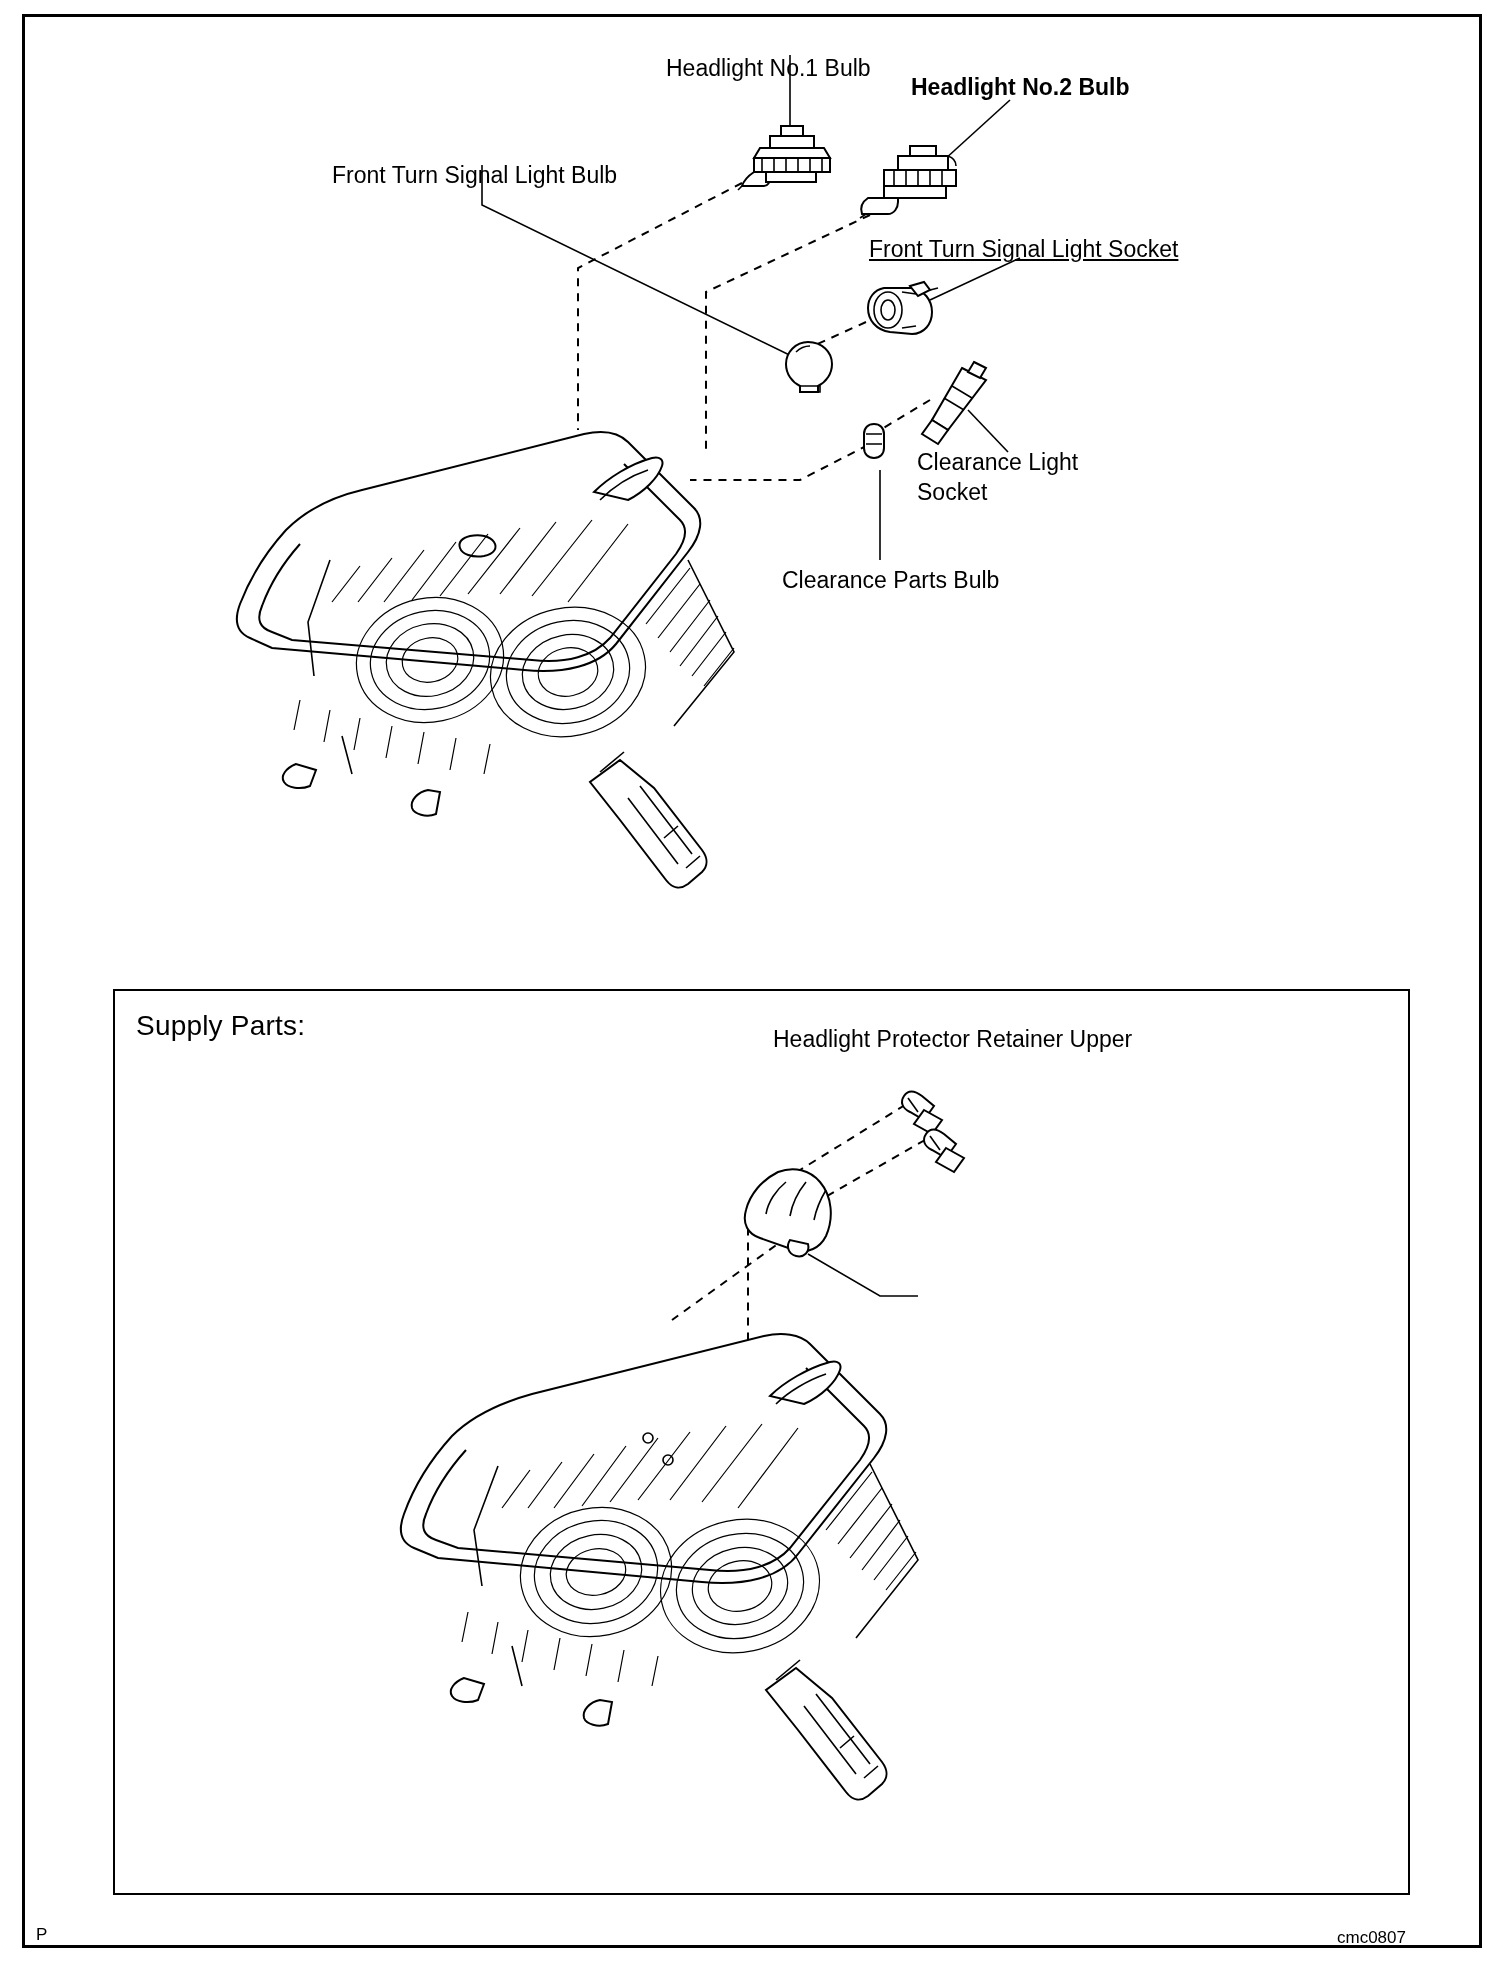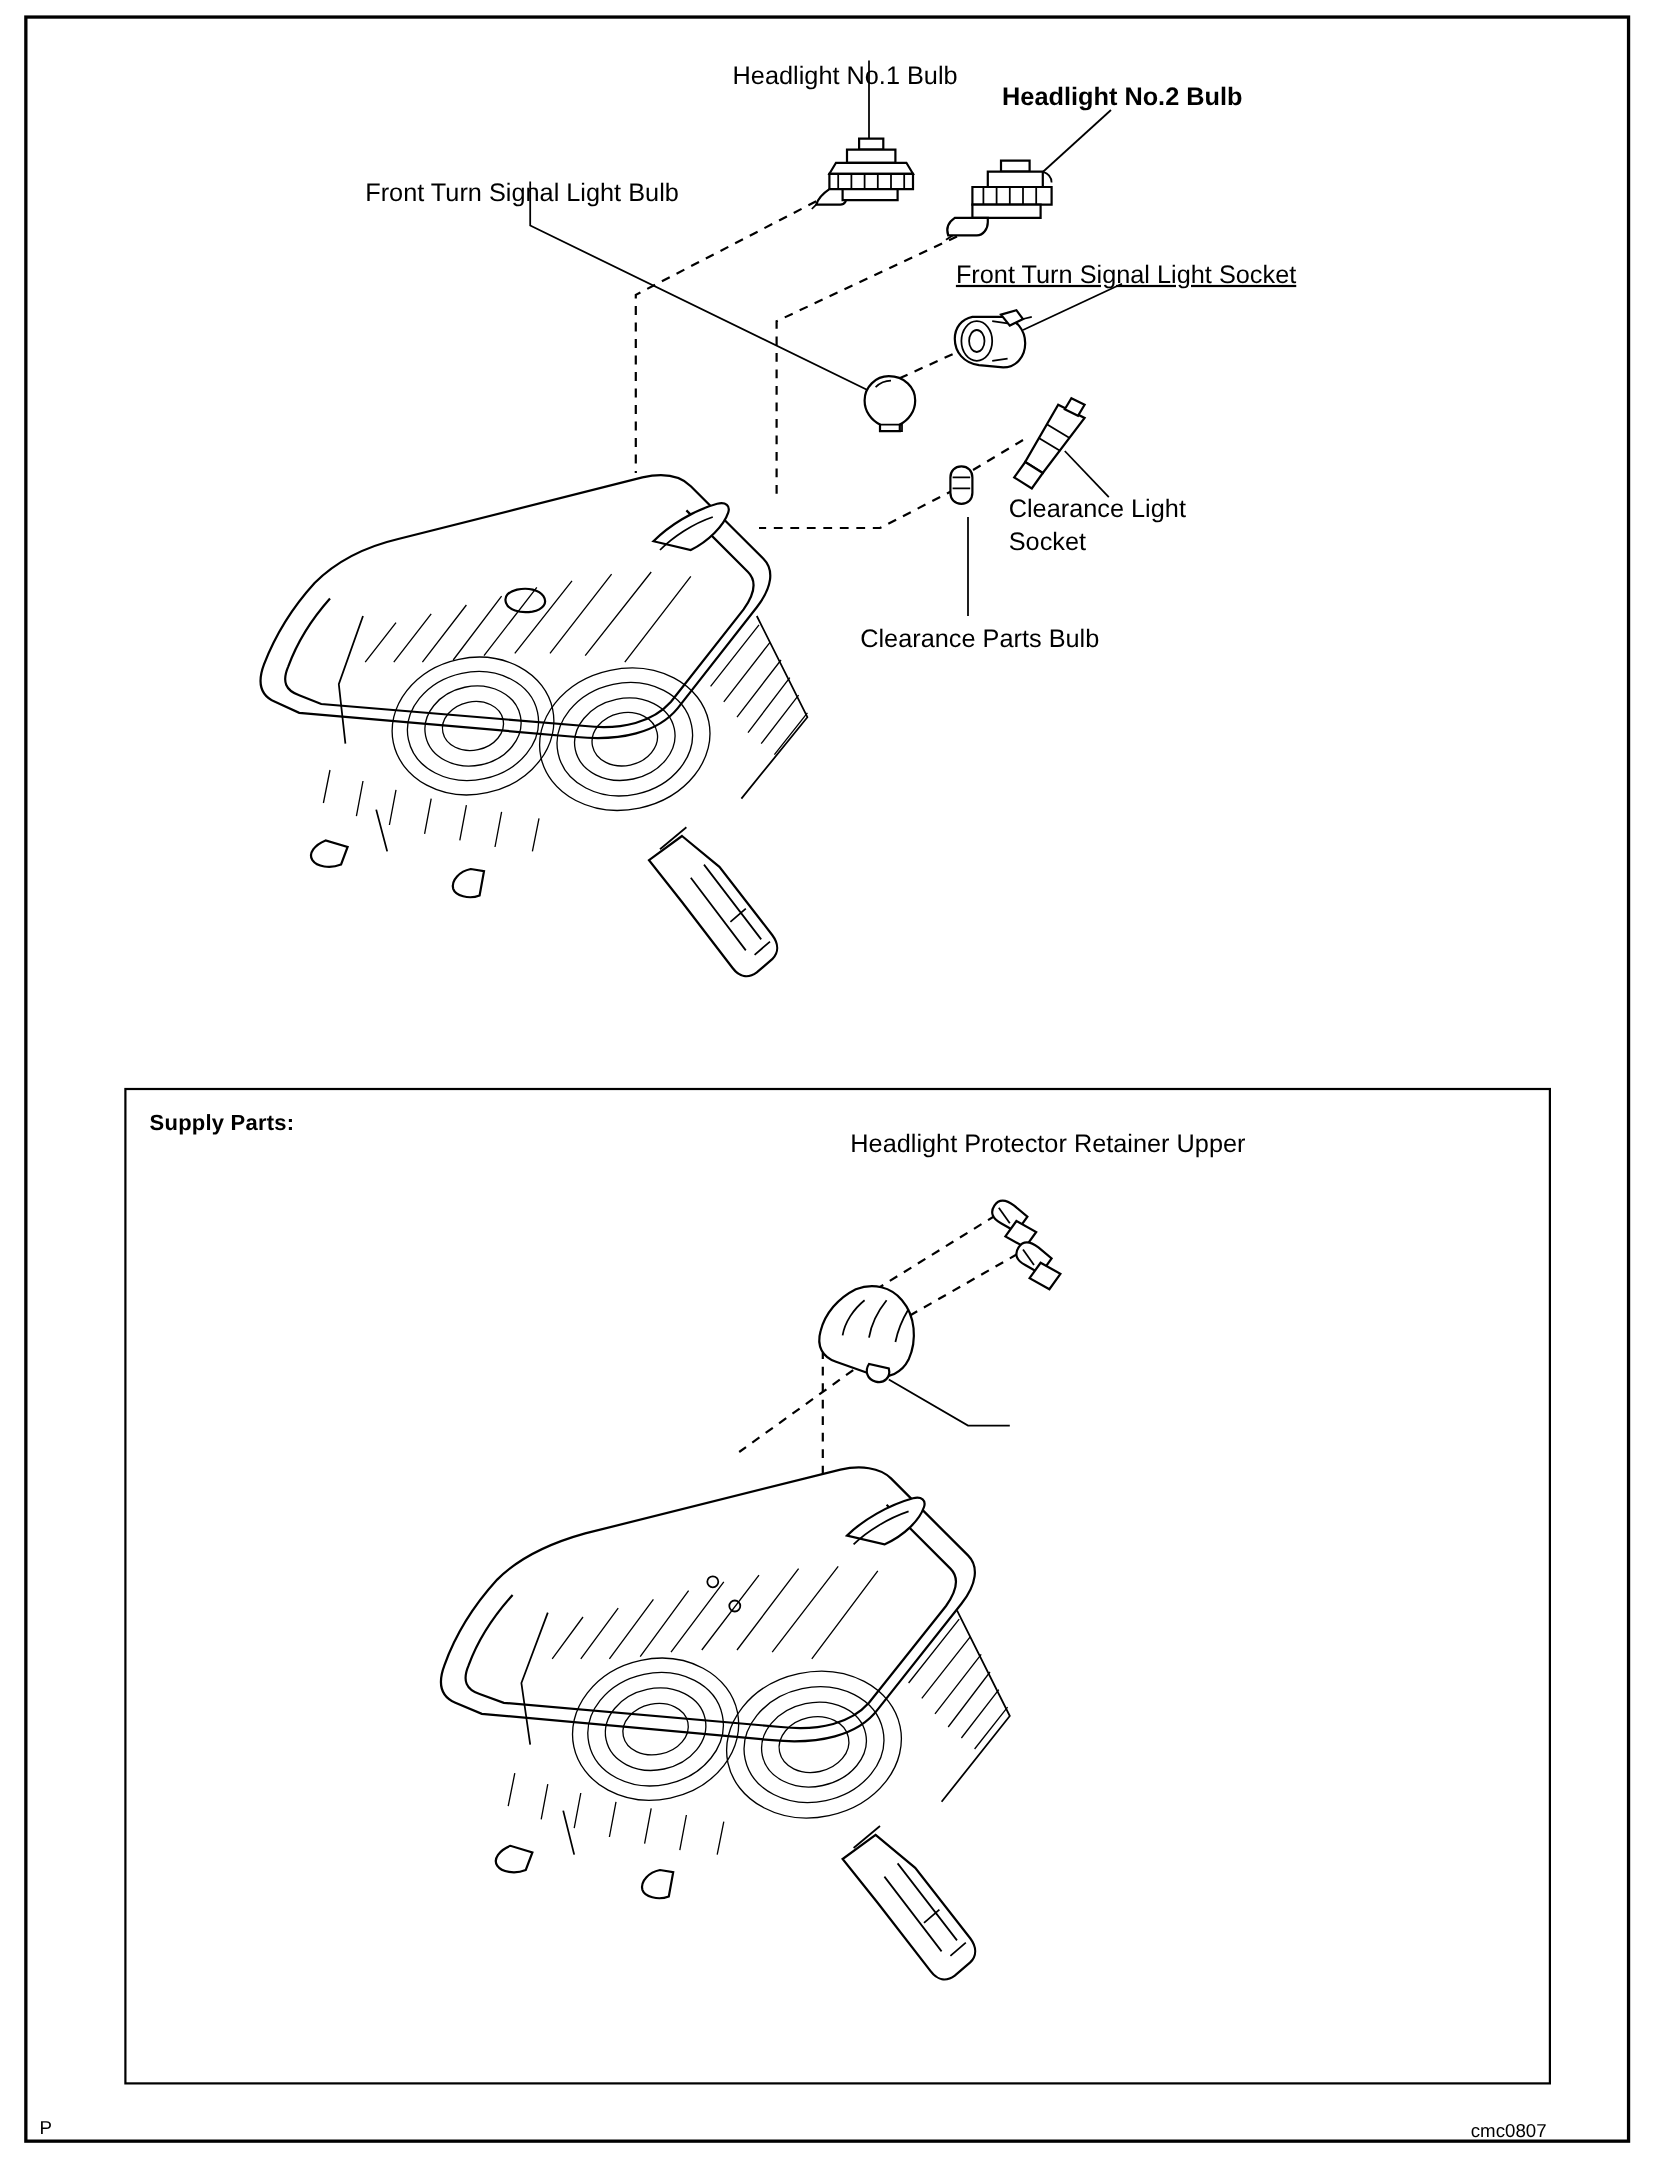--- a/index.html
+++ b/index.html
@@ -35,22 +35,22 @@
     top: 989px;
     width: 1297px;
     height: 906px;
     border: 2px solid #000000;
     box-sizing: border-box;
   }
   #supply-title {
     position: absolute;
     left: 136px;
     top: 1010px;
-    font-size: 20px;
-    font-weight: bold;
+    font-size: 28px;
+    font-weight: normal;
     letter-spacing: 0.2px;
   }
   .label {
     position: absolute;
     font-size: 23px;
     line-height: 30px;
     white-space: pre;
     color: #000000;
   }
   #footer-p {

